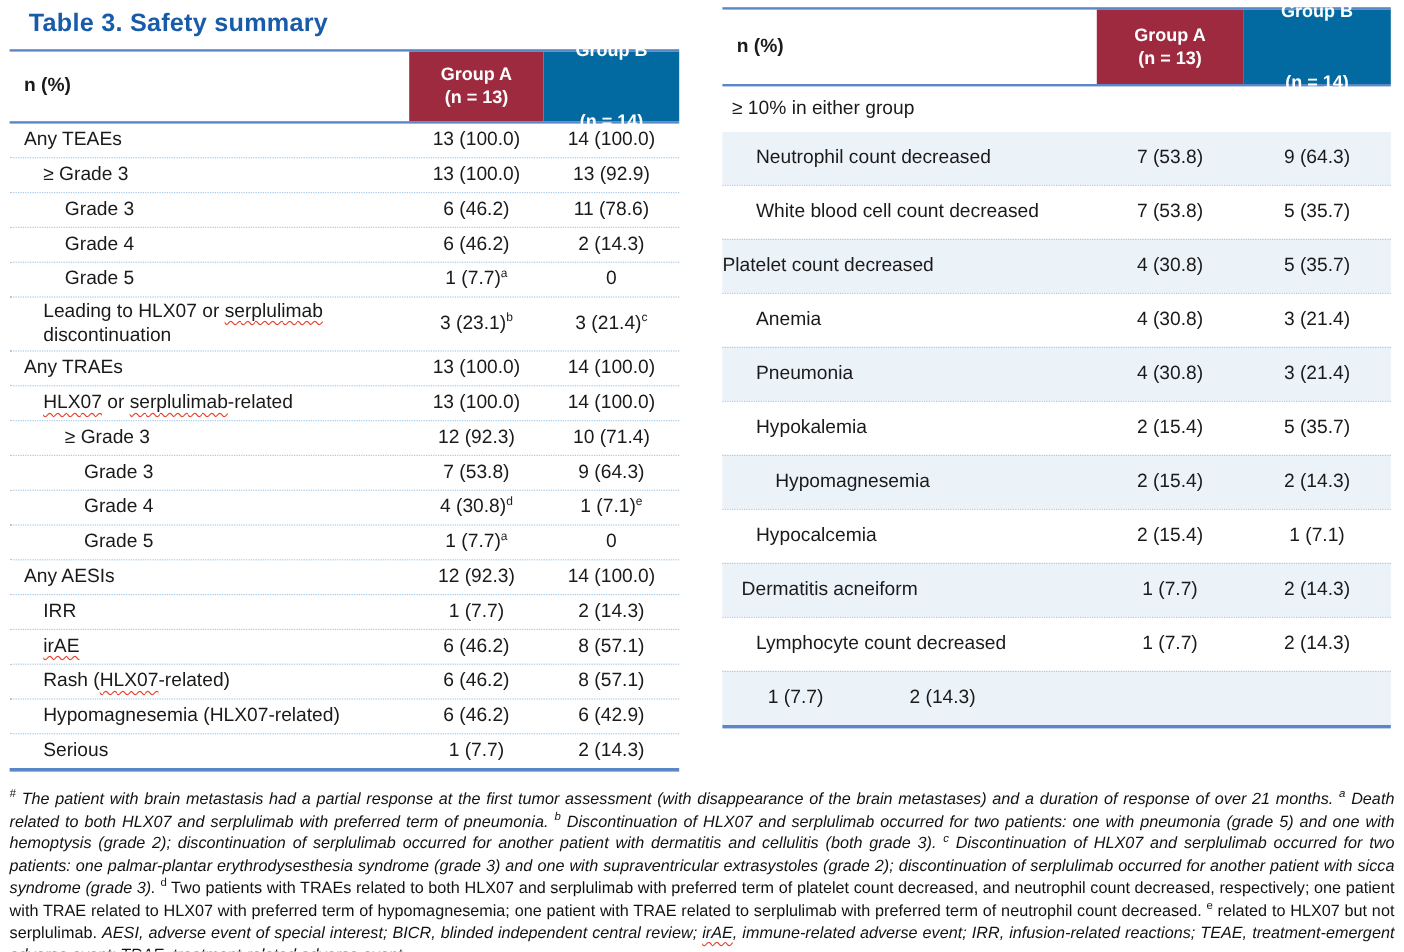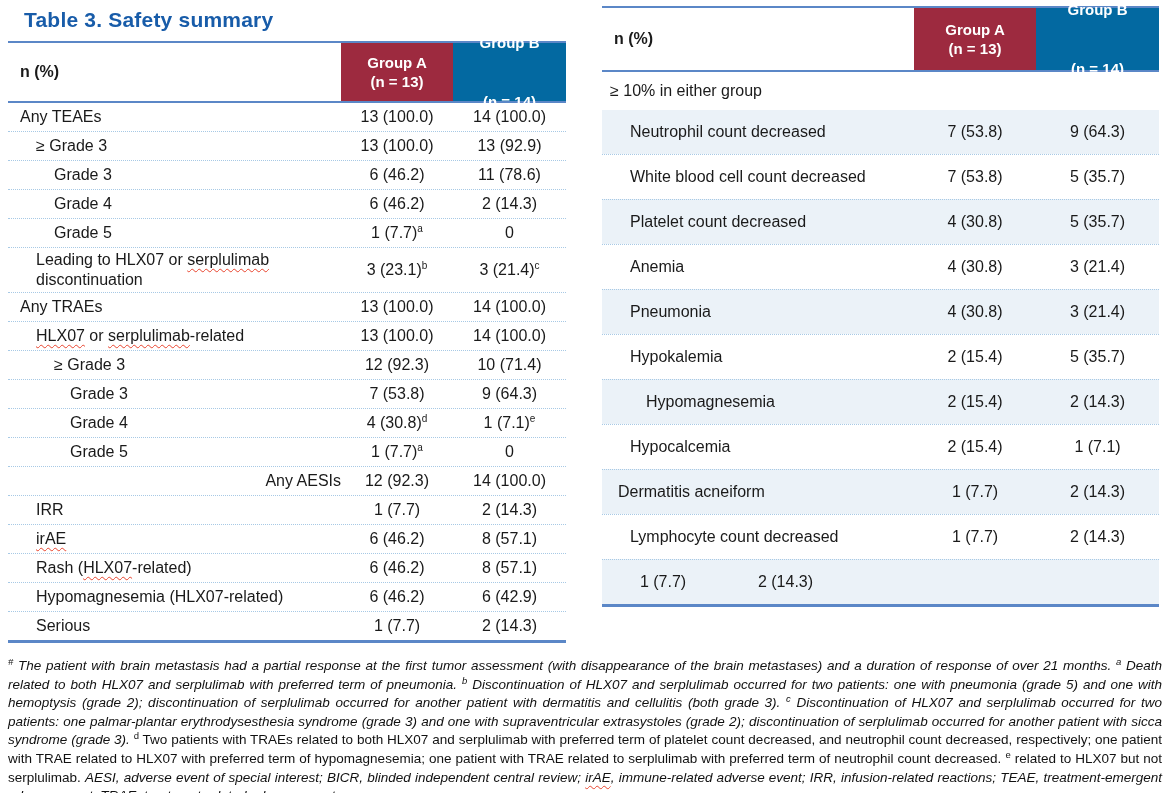--- a/index.html
+++ b/index.html
@@ -112,21 +112,21 @@
               <div class="lbl" style="padding-left: 62px;"><span>Grade 4</span></div>
               <div class="val colA"><span>4 (30.8)</span><sup>d</sup></div>
               <div class="val colB"><span>1 (7.1)</span><sup>e</sup></div>
             </div>
             <div class="trow">
               <div class="lbl" style="padding-left: 62px;"><span>Grade 5</span></div>
               <div class="val colA"><span>1 (7.7)</span><sup>a</sup></div>
               <div class="val colB"><span>0</span></div>
             </div>
             <div class="trow">
-              <div class="lbl" style="padding-left: 12px; text-align: right;"><span>Any AESIs</span></div>
+              <div class="lbl" style="padding-left: 12px;"><span>Any AESIs</span></div>
               <div class="val colA"><span>12 (92.3)</span></div>
               <div class="val colB"><span>14 (100.0)</span></div>
             </div>
             <div class="trow">
               <div class="lbl" style="padding-left: 28px;"><span>IRR</span></div>
               <div class="val colA"><span>1 (7.7)</span></div>
               <div class="val colB"><span>2 (14.3)</span></div>
             </div>
             <div class="trow">
               <div class="lbl" style="padding-left: 28px;"><span class="sq">irAE</span></div>
@@ -173,21 +173,21 @@
               <div class="lbl" style="padding-left: 28px;"><span>Neutrophil count decreased</span></div>
               <div class="val colA"><span>7 (53.8)</span></div>
               <div class="val colB"><span>9 (64.3)</span></div>
             </div>
             <div class="trow">
               <div class="lbl" style="padding-left: 28px;"><span>White blood cell count decreased</span></div>
               <div class="val colA"><span>7 (53.8)</span></div>
               <div class="val colB"><span>5 (35.7)</span></div>
             </div>
             <div class="trow alt">
-              <div class="lbl" style="padding-left: 28px;"><span>Platelet count decreased</span></div>
+              <div class="lbl" style=""><span>Platelet count decreased</span></div>
               <div class="val colA"><span>4 (30.8)</span></div>
               <div class="val colB"><span>5 (35.7)</span></div>
             </div>
             <div class="trow">
               <div class="lbl" style="padding-left: 28px;"><span>Anemia</span></div>
               <div class="val colA"><span>4 (30.8)</span></div>
               <div class="val colB"><span>3 (21.4)</span></div>
             </div>
             <div class="trow alt">
               <div class="lbl" style="padding-left: 28px;"><span>Pneumonia</span></div>

